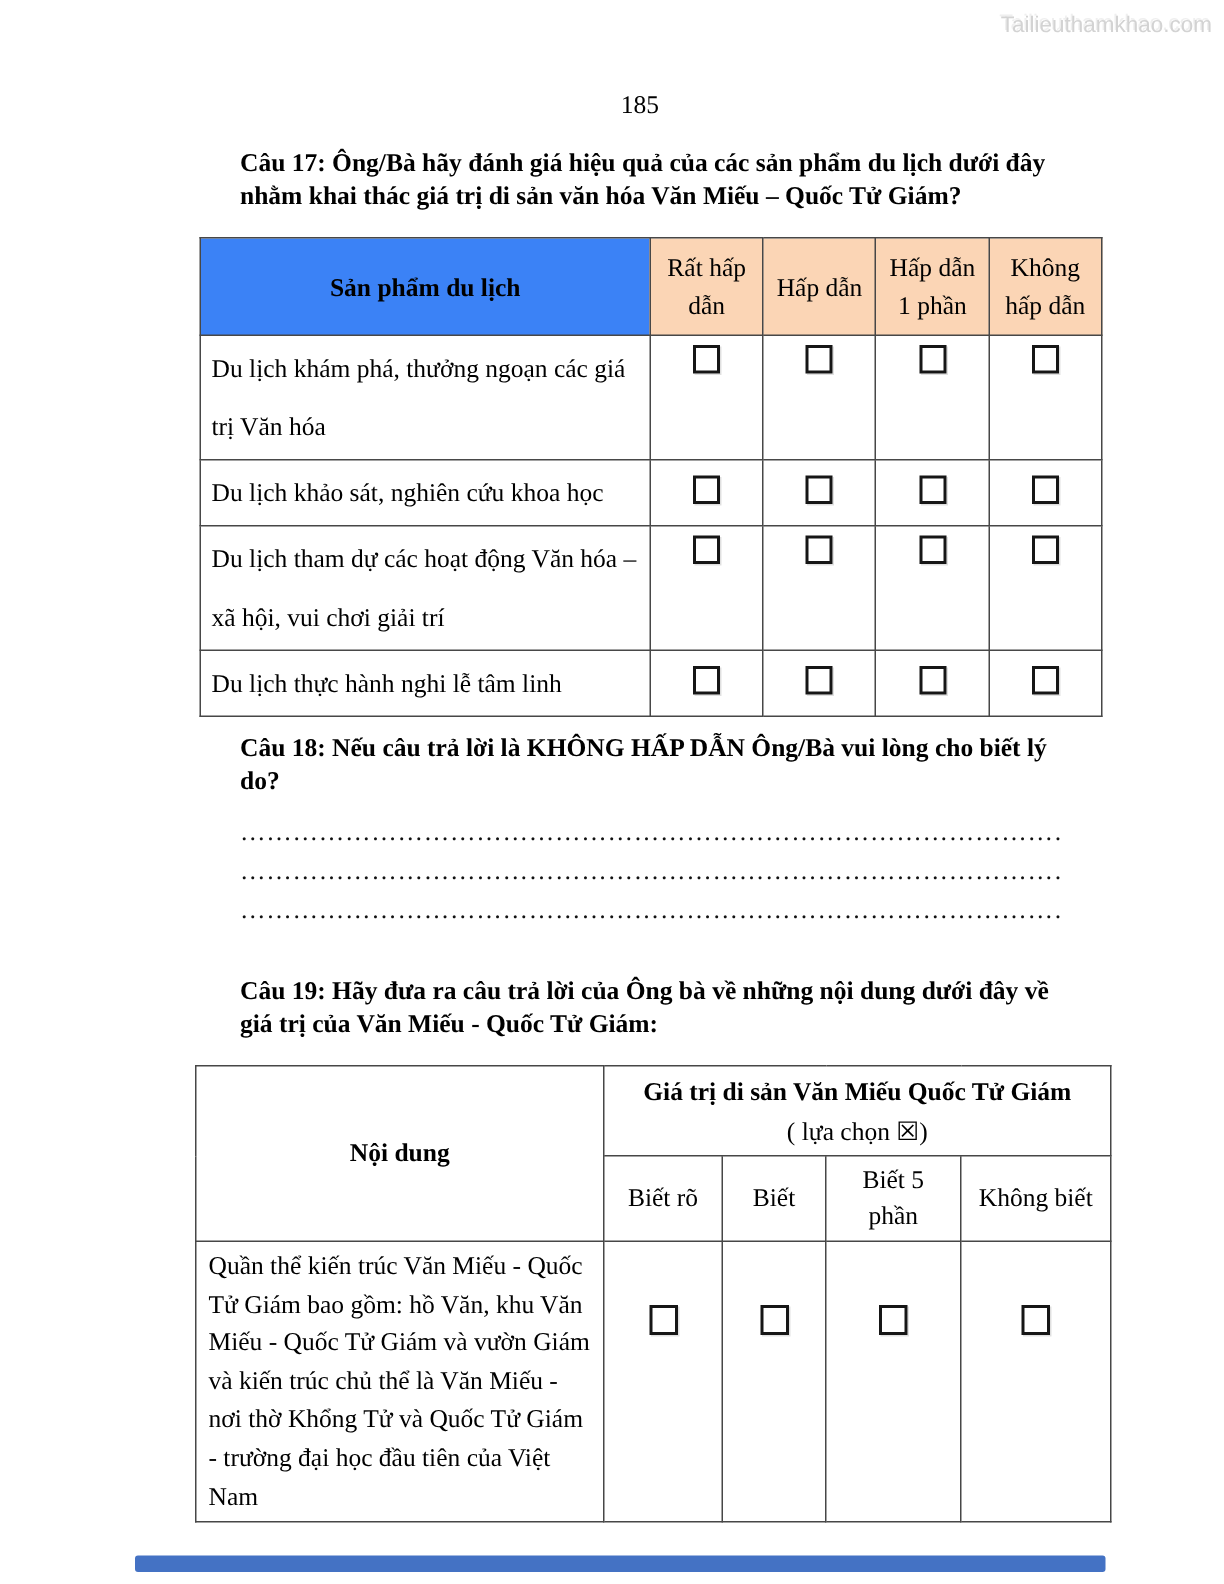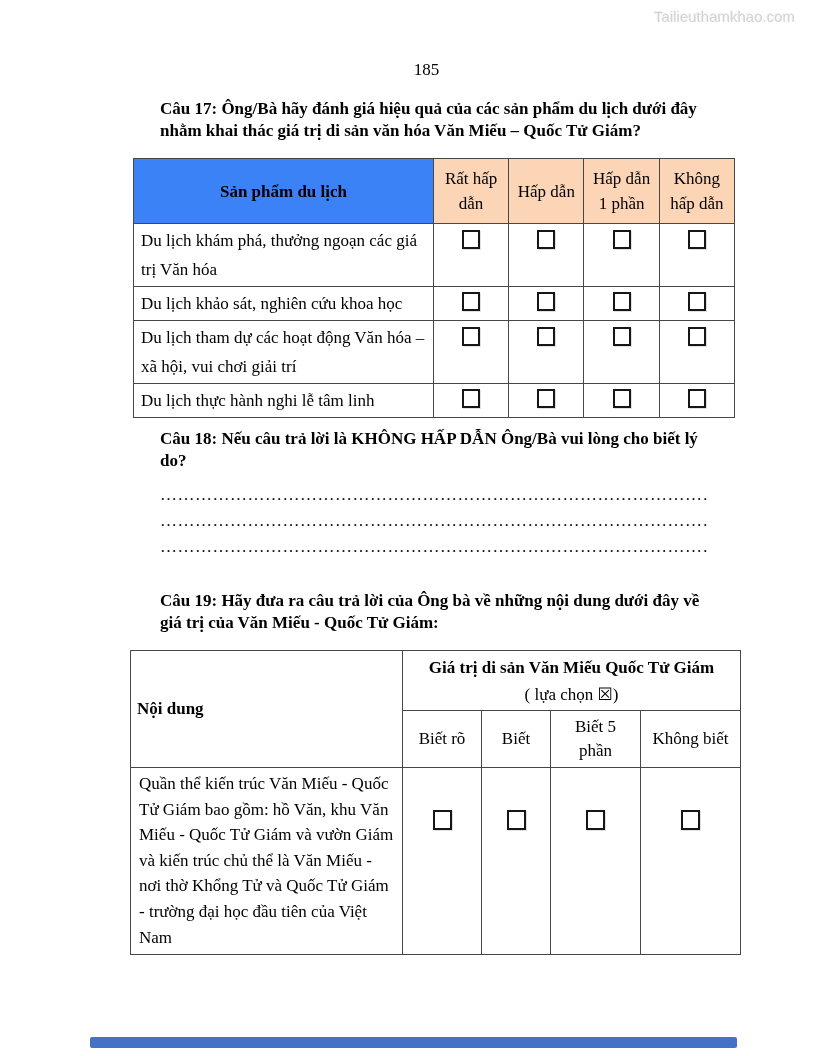--- a/index.html
+++ b/index.html
@@ -7,42 +7,42 @@
     position:relative;
     width:816px;height:1056px;
     box-sizing:border-box;
     background:#ffffff;
     font-family:"Liberation Serif", serif;
     font-size:17px;color:#000;
     overflow:hidden;
     padding-top:60px;
   }
   .watermark{
-    position:absolute;top:8px;right:21px;
+    position:absolute;top:8px;right:8px;
     font-family:"Liberation Sans", sans-serif;
     font-size:15px;color:#d3d3d3;
     text-shadow:1px 1px 0 #ffffff,-1px -1px 0 #efefef;
   }
   .page-number{text-align:center;font-size:17px;padding-left:37px;}
   .heading{
     font-weight:bold;
     margin:18px 110px 0 160px;
     line-height:22px;
     max-width:555px;
   }
   
   table{border-collapse:collapse;table-layout:fixed;}
   td,th{border:1.5px solid #474747;padding:2px 6px;font-weight:normal;}
   .t1{margin:16px 0 0 133px;width:602px;}
   .t1 .label-col{width:299px;}
   .t1 .opt-col{width:75px;}
   .t1-head th{height:60px;vertical-align:middle;text-align:center;line-height:25px;}
   .t1-head .first{font-weight:bold;background:#3b82f6;}
   .t1-head .opt{background:#FBD5B5;padding:2px 8px;}
-  .t1 .row-label{vertical-align:top;line-height:29px;padding:2px 0 2px 7px;}
+  .t1 .row-label{vertical-align:top;line-height:39px;padding:2px 0 2px 7px;}
   .cb-cell{text-align:center;vertical-align:top;padding-top:6px;}
   .cb-cell.mid{vertical-align:middle;padding-top:2px;}
   .checkbox{
     display:inline-block;width:14px;height:15px;
     border:2px solid #161616;background:#fff;
     box-shadow:1px 1px 0 rgba(0,0,0,0.12);
   }
   .r-tall{height:58px;}
   .r-short{height:32px;}
   
@@ -51,21 +51,21 @@
     line-height:26px;letter-spacing:0.5px;
     white-space:nowrap;overflow:hidden;color:#111;
   }
   
   .t2{margin:16px 0 0 130px;width:610px;}
   .t2 .c0{width:272px;}
   .t2 .c1{width:79px;}
   .t2 .c2{width:69px;}
   .t2 .c3{width:90px;}
   .t2 .c4{width:100px;}
-  .t2 .noi-dung{font-weight:bold;text-align:left;vertical-align:middle;}
+  .t2 .noi-dung{font-weight:bold;text-align:center;vertical-align:middle;}
   .t2 .group-head{
     text-align:center;vertical-align:middle;height:55px;line-height:27px;padding:2px 3px;
   }
   .t2 .group-head .g-title{font-weight:bold;}
   .t2 .sub-head td{height:52px;text-align:center;vertical-align:middle;line-height:24px;}
   .t2 .body-label{vertical-align:top;line-height:25.6px;padding:3px 6px 3px 8px;height:180px;}
   .t2 .body-cb{text-align:center;vertical-align:top;padding-top:42px;}
   .t2 .body-cb .checkbox{width:15px;height:16px;}
   
   .footer-bar{

